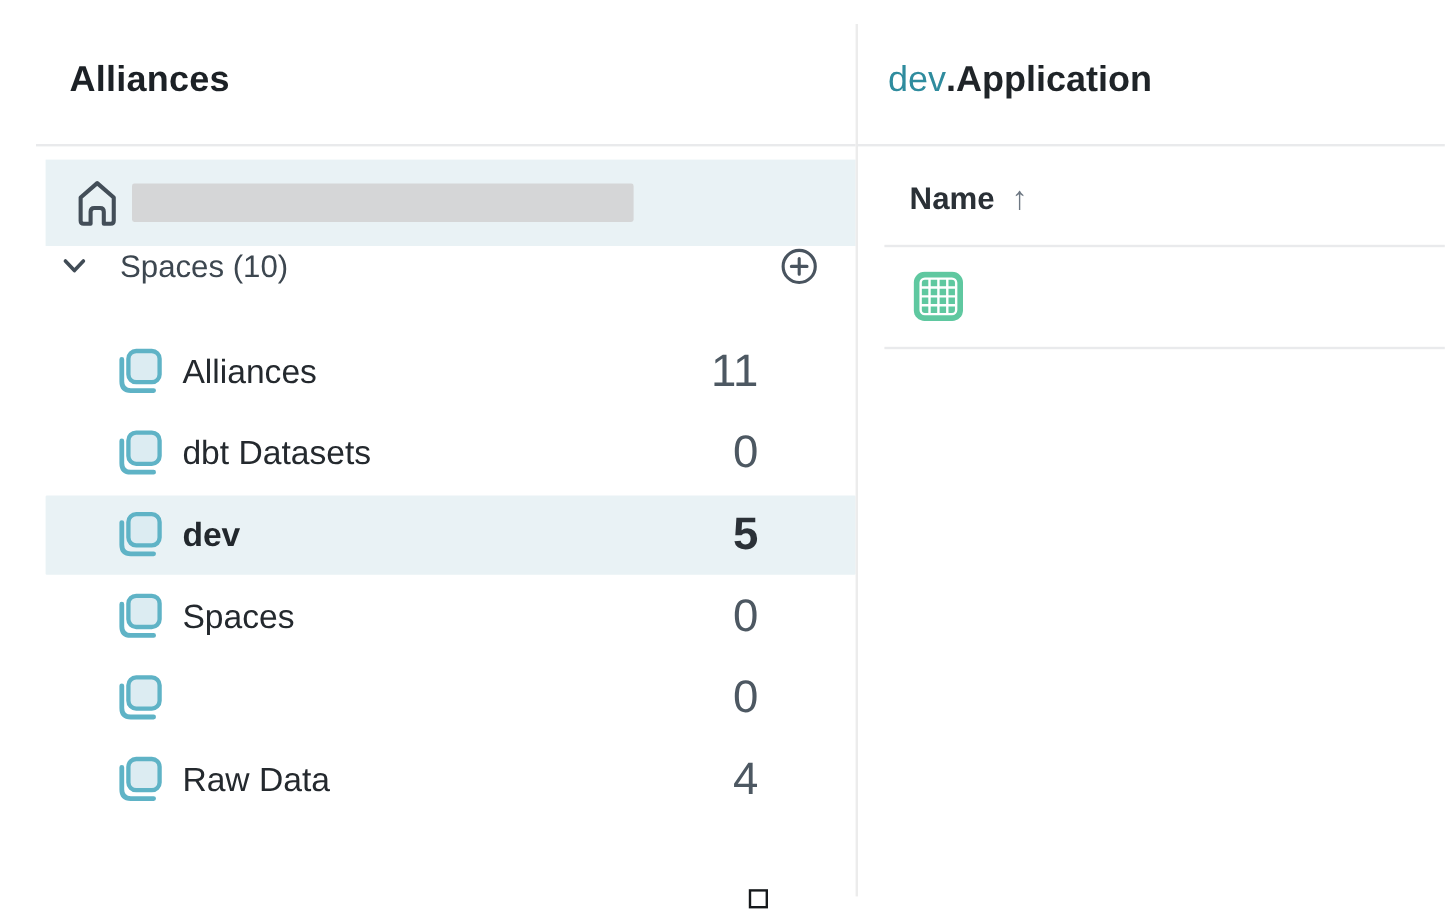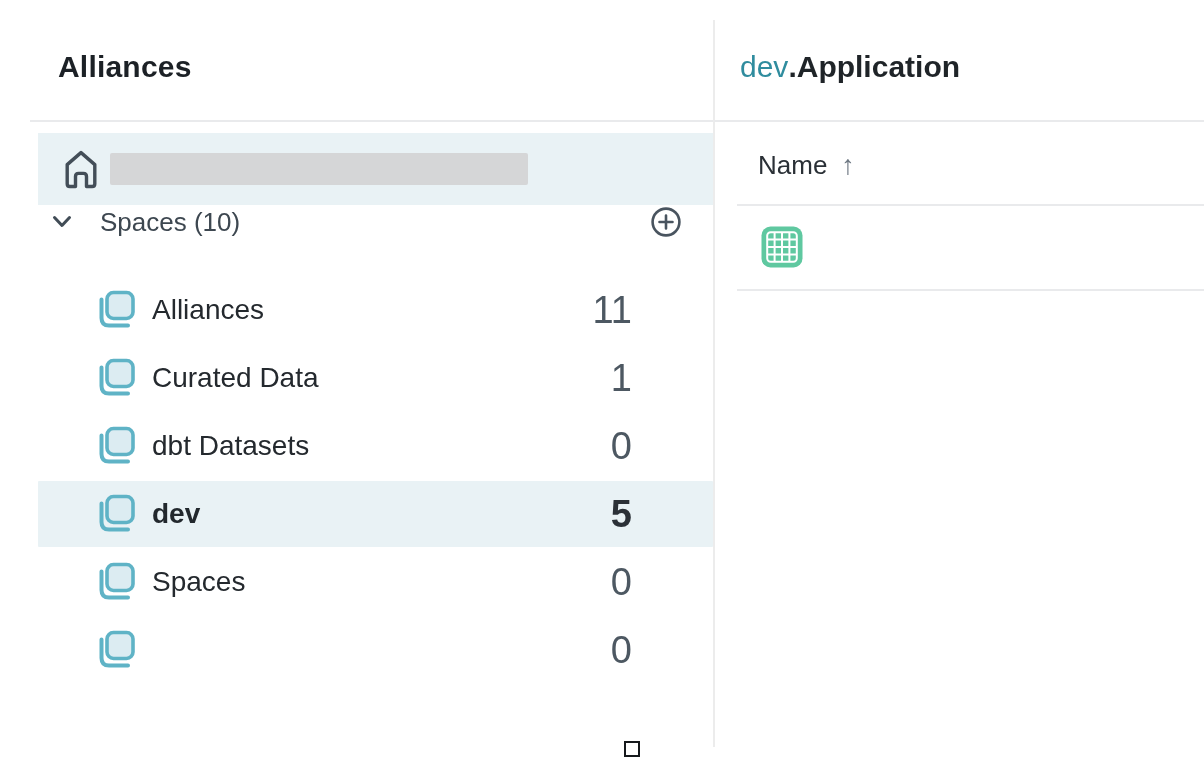--- a/index.html
+++ b/index.html
@@ -40,21 +40,21 @@
 
   
   .divider-v{left:713px;top:20px;width:2px;height:727px;background:#ececec;}
   .breadcrumb{left:740px;top:50px;font-size:30px;white-space:nowrap;}
   .breadcrumb .crumb-parent{color:#2f8c9e;font-weight:400;cursor:pointer;}
   .breadcrumb .crumb-sep{color:#1f2428;font-weight:700;}
   .breadcrumb .crumb-current{color:#1f2428;font-weight:700;margin-top:28px;}
   .right-top-divider{left:714px;top:120px;width:490px;}
 
   .table-header{left:758px;top:148px;height:34px;display:flex;align-items:center;}
-  .col-name{font-size:26px;font-weight:400;color:#2a3036;}
+  .col-name{font-size:26px;font-weight:700;color:#2a3036;}
   .sort-arrow{margin-left:14px;font-size:27px;color:#6e7883;}
   .name-col-divider{left:737px;top:204px;width:467px;}
 
   .dataset-row{left:737px;top:205px;width:467px;height:84px;display:flex;align-items:center;cursor:pointer;}
   .table-icon{margin-left:24px;width:42px;height:42px;flex:none;}
   .dataset-name{margin-left:16px;font-size:28px;color:#31363b;white-space:nowrap;}
   .dataset-divider{left:737px;top:289px;width:467px;}
 
   svg{display:block;}
 </style>
@@ -90,29 +90,20 @@
     <div class="space-row">
       <div class="row-bg"></div>
       <svg class="space-icon" viewBox="0 0 40 40" fill="none">
         <path d="M6.5 9.5 V28 Q6.5 35.5 14 35.5 H33" stroke="#5fb3c6" stroke-width="4" stroke-linecap="round"></path>
         <rect x="12" y="2.5" width="26" height="26" rx="6.5" fill="#dcecf2" stroke="#5fb3c6" stroke-width="3.6"></rect>
       </svg>
       <span class="space-label">Alliances</span>
       <span class="space-count">11</span>
     </div>
 
-    <div class="space-row">
-      <div class="row-bg"></div>
-      <svg class="space-icon" viewBox="0 0 40 40" fill="none">
-        <path d="M6.5 9.5 V28 Q6.5 35.5 14 35.5 H33" stroke="#5fb3c6" stroke-width="4" stroke-linecap="round"></path>
-        <rect x="12" y="2.5" width="26" height="26" rx="6.5" fill="#dcecf2" stroke="#5fb3c6" stroke-width="3.6"></rect>
-      </svg>
-      <span class="space-label">Curated Data</span>
-      <span class="space-count">1</span>
-    </div>
 
     <div class="space-row">
       <div class="row-bg"></div>
       <svg class="space-icon" viewBox="0 0 40 40" fill="none">
         <path d="M6.5 9.5 V28 Q6.5 35.5 14 35.5 H33" stroke="#5fb3c6" stroke-width="4" stroke-linecap="round"></path>
         <rect x="12" y="2.5" width="26" height="26" rx="6.5" fill="#dcecf2" stroke="#5fb3c6" stroke-width="3.6"></rect>
       </svg>
       <span class="space-label">dbt Datasets</span>
       <span class="space-count">0</span>
     </div>
@@ -139,20 +130,29 @@
 
     <div class="space-row">
       <div class="row-bg"></div>
       <svg class="space-icon" viewBox="0 0 40 40" fill="none">
         <path d="M6.5 9.5 V28 Q6.5 35.5 14 35.5 H33" stroke="#5fb3c6" stroke-width="4" stroke-linecap="round"></path>
         <rect x="12" y="2.5" width="26" height="26" rx="6.5" fill="#dcecf2" stroke="#5fb3c6" stroke-width="3.6"></rect>
       </svg>
       <span class="space-count">0</span>
     </div>
 
+    <div class="space-row">
+      <div class="row-bg"></div>
+      <svg class="space-icon" viewBox="0 0 40 40" fill="none">
+        <path d="M6.5 9.5 V28 Q6.5 35.5 14 35.5 H33" stroke="#5fb3c6" stroke-width="4" stroke-linecap="round"></path>
+        <rect x="12" y="2.5" width="26" height="26" rx="6.5" fill="#dcecf2" stroke="#5fb3c6" stroke-width="3.6"></rect>
+      </svg>
+      <span class="space-label">Raw Data</span>
+      <span class="space-count">4</span>
+    </div>
 
   </div>
 
   <div class="abs tofu-square"></div>
 </div>
 
 <div class="abs divider-v"></div>
 
 <div>
 

